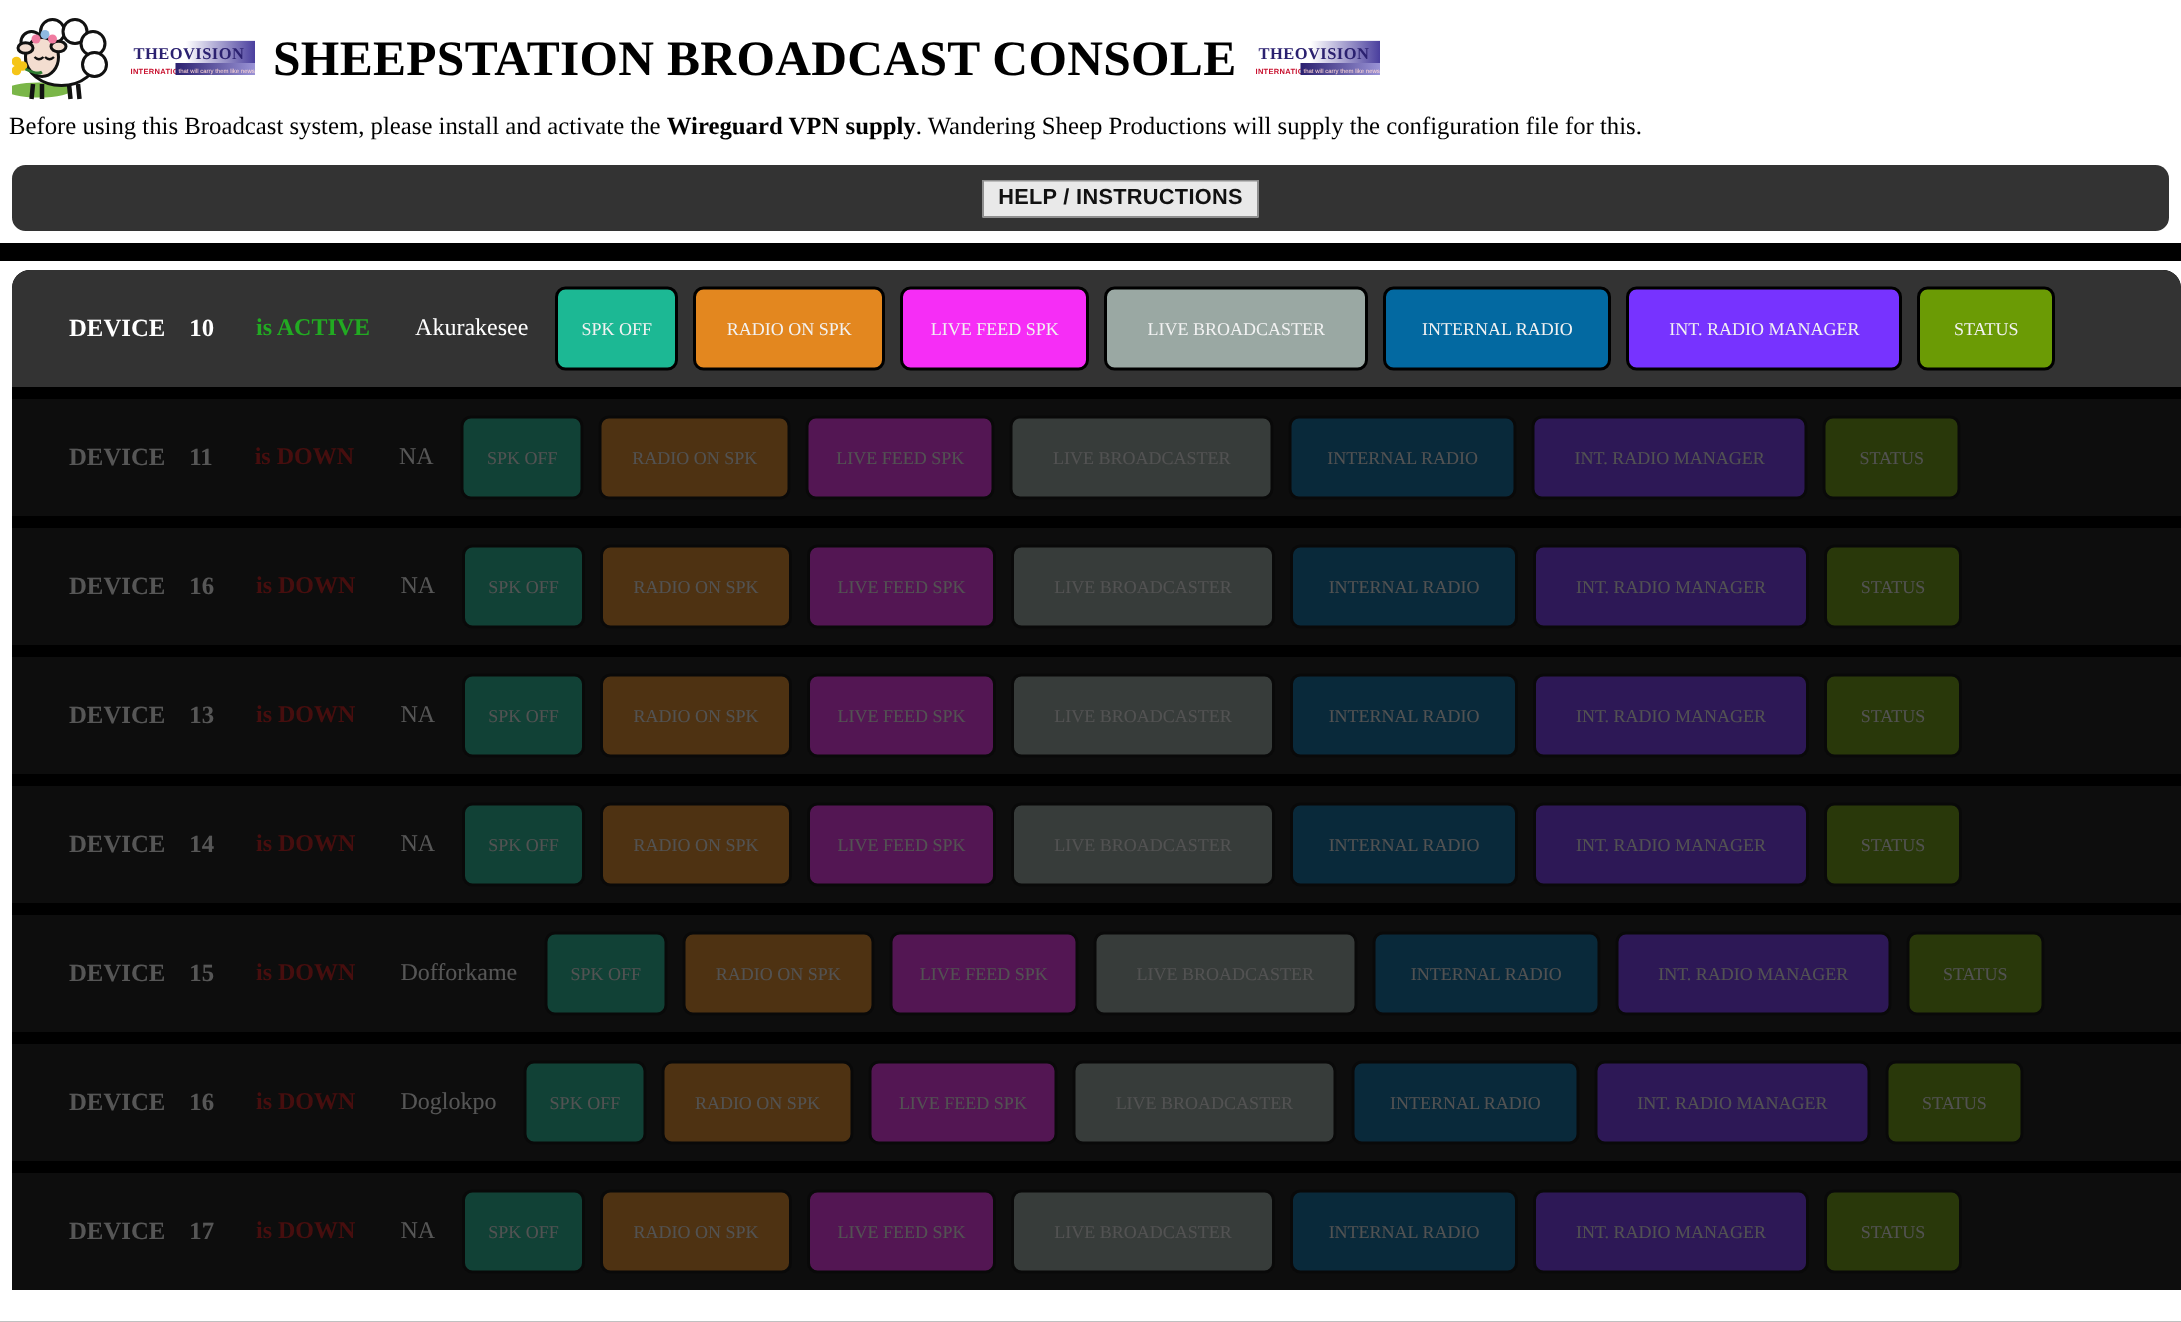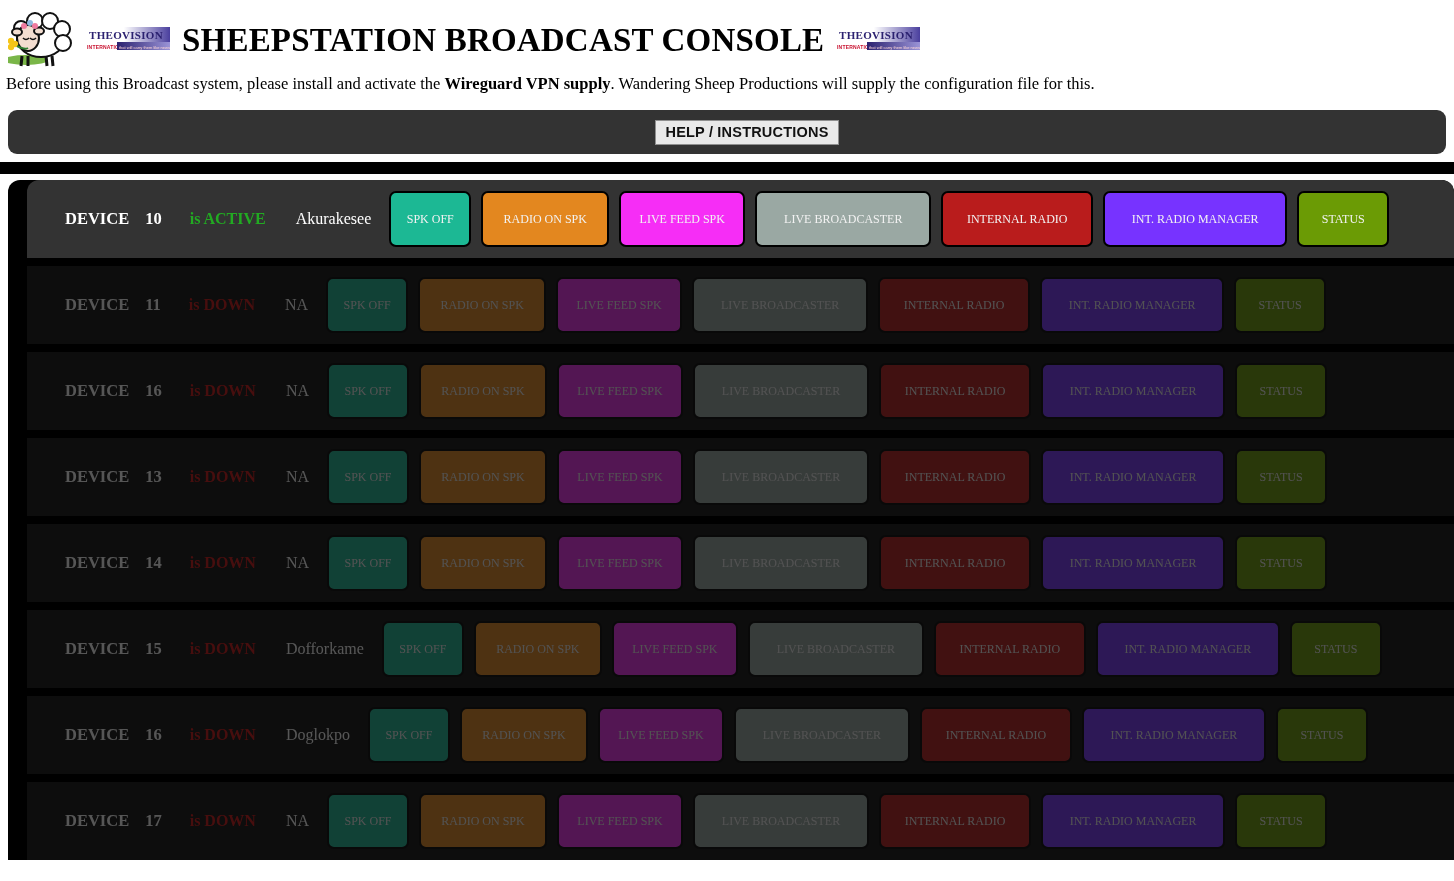--- a/index.html
+++ b/index.html
@@ -82,21 +82,20 @@
   }
 
   
   .device-panel {
     margin: 6px 0 0 8px;
     width: 1446px;
     background: #000000;
     border-top-left-radius: 12px;
     border-top-right-radius: 12px;
     overflow: hidden;
-    padding-left: 19px;
   }
 
   .device-row {
     display: flex;
     align-items: center;
     height: 78px;
     background: #333333;
     position: relative;
     padding-left: 38px;
     border-top-left-radius: 12px;
@@ -152,21 +151,21 @@
     padding: 0 14px;
     margin-right: 10px;
     white-space: nowrap;
     cursor: pointer;
     flex: 0 0 auto;
   }
   .btn-spk    { background: #1cb894; min-width: 82px; }
   .btn-radio  { background: #e3871f; min-width: 128px; }
   .btn-feed   { background: #f62df6; min-width: 126px; }
   .btn-live   { background: #9aa8a3; min-width: 176px; }
-  .btn-int    { background: #b91c1c; min-width: 152px; text-align: center; }
+  .btn-int    { background: #0369a1; min-width: 152px; text-align: center; }
   .btn-mgr    { background: #7733ff; min-width: 184px; }
   .btn-status { background: #6b9b05; min-width: 92px; margin-right: 0; }
 
   
   .theo-inner { width: 84px; height: 26px; display: block; }
 </style>
 </head>
 <body>
 
 <div class="header">

